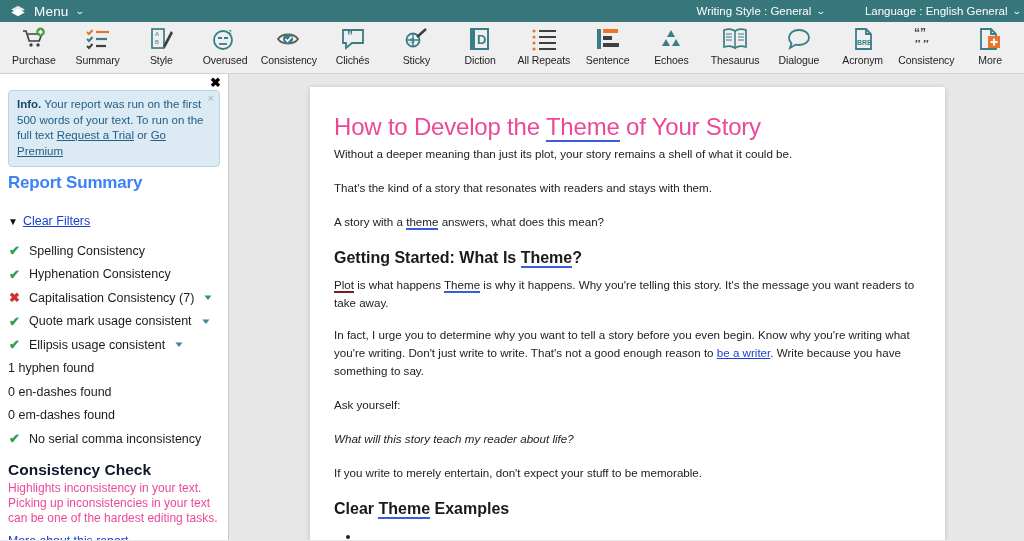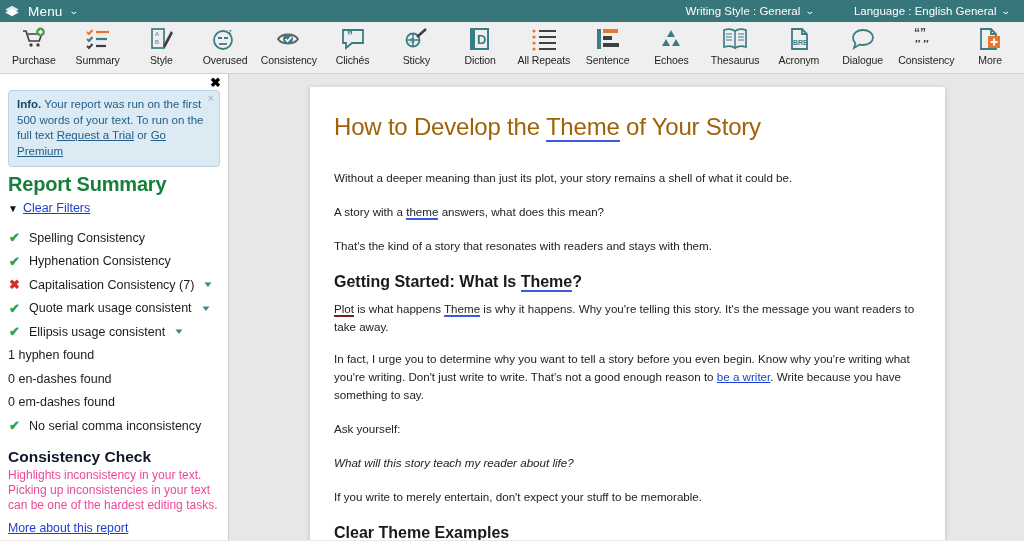--- a/index.html
+++ b/index.html
@@ -12,25 +12,25 @@
 
   
   .menubar {
     height: 22px; width: 100%;
     background: #37767b;
     display: flex; align-items: center;
     color: #ffffff;
     font-size: 13px;
     position: relative;
   }
-  .menu-left { display: flex; align-items: center; gap: 7px; padding-left: 3px; }
+  .menu-left { display: flex; align-items: center; gap: 7px; padding-left: 9px; }
   .logo-icon { width: 18px; height: 14px; display: block; }
   .menu-label { font-size: 13.5px; letter-spacing: .2px; }
   .caret { font-size: 9px; display: inline-block; transform: scaleX(1.35); }
-  .menu-right { margin-left: auto; display: flex; align-items: center; gap: 40px; padding-right: 14px; font-size: 11.5px; }
+  .menu-right { margin-left: auto; display: flex; align-items: center; gap: 40px; padding-right: 3px; font-size: 11.5px; }
   .menu-right > div { display: flex; align-items: center; gap: 6px; white-space: nowrap; }
 
   
   .toolbar {
     height: 52px; width: 100%;
     background: #efefef;
     border-bottom: 1px solid #d2d2d2;
     display: flex; align-items: flex-start;
     padding: 3px 2px 0 2px;
   }
@@ -68,22 +68,22 @@
     font-size: 11.5px; color: #22608a; line-height: 1.35;
     position: relative;
   }
   .infobox b { color: #16486a; }
   .infobox .x {
     position: absolute; right: 5px; top: 2px;
     font-size: 11px; color: #8fb6cc; cursor: pointer; line-height: 1;
   }
   .infobox a { color: #22608a; text-decoration: underline; }
   .h-report {
-    font-size: 20px; font-weight: bold; color: #15803d;
-    margin: 6px 0 5px 0; letter-spacing: -.2px;
+    font-size: 17px; font-weight: bold; color: #3b82f6;
+    margin: 6px 0 21px 0; letter-spacing: -.2px;
   }
   .clearfilters { display: flex; align-items: center; gap: 5px; margin-bottom: 11px; }
   .funnel { font-size: 10px; color: #111; }
   .clearfilters a { color: #1a3fd0; text-decoration: underline; font-size: 12.5px; text-align: center; }
 
   .items { display: flex; flex-direction: column; }
   .item {
     display: flex; align-items: center; gap: 8px;
     height: 23.5px; font-size: 12.5px; color: #1b1b1b;
   }
@@ -108,22 +108,22 @@
     position: relative; overflow: hidden;
   }
   .page {
     position: absolute; left: 81px; top: 13px;
     width: 635px; min-height: 520px;
     background: #ffffff;
     box-shadow: 0 1px 5px rgba(0,0,0,.18);
     padding: 26px 28px 20px 24px;
   }
   .doc-h1 {
-    font-size: 24px; font-weight: normal; color: #a16207;
-    letter-spacing: -.2px; margin-bottom: 28px;
+    font-size: 24px; font-weight: normal; color: #ec4899;
+    letter-spacing: -.2px; margin-bottom: 4px;
   }
   .doc-h2 {
     font-size: 16px; font-weight: bold; color: #1a1a1a;
     margin: 18px 0 9px 0;
   }
   .doc-p { font-size: 11.6px; color: #222; line-height: 1.55; margin-bottom: 16px; }
   .doc-p.tight { margin-bottom: 14px; }
   .doc-p.em { font-style: italic; }
   .hl-blue { border-bottom: 2px solid #3b5bdb; }
   .hl-red  { border-bottom: 2px solid #7f1d1d; }
@@ -284,34 +284,34 @@
           <path d="M13 4C9 1 5 2 2 3v17c3-1 7-2 11 1 4-3 8-2 11-1V3c-3-1-7-2-11 1z" fill="none" stroke="#3b7d86" stroke-width="1.7"></path>
           <path d="M13 4v18" stroke="#3b7d86" stroke-width="1.5"></path>
           <path d="M4 7h6M4 10h6M4 13h6M16 7h6M16 10h6M16 13h6" stroke="#3b7d86" stroke-width="1"></path>
         </svg>
       </div>
       <div class="lbl">Thesaurus</div>
     </div>
     <div class="tool">
       <div class="ic">
         <svg width="26" height="24" viewBox="0 0 26 24">
+          <path d="M13 3c6 0 10 3.5 10 7.5S19 18 13 18c-1.2 0-2.4-.2-3.4-.4L4 21l1.5-4.6C3.9 15 3 12.9 3 10.5 3 6.5 7 3 13 3z" fill="none" stroke="#3b7d86" stroke-width="1.8"></path>
+        </svg>
+      </div>
+      <div class="lbl">Dialogue</div>
+    </div>
+    <div class="tool">
+      <div class="ic">
+        <svg width="26" height="24" viewBox="0 0 26 24">
           <path d="M6 2h10l5 5v15H6z" fill="none" stroke="#3b7d86" stroke-width="1.8"></path>
           <path d="M16 2v5h5" fill="none" stroke="#3b7d86" stroke-width="1.8"></path>
           <text x="7" y="18" font-size="7" font-weight="bold" fill="#3b7d86" font-family="sans-serif">BRB</text>
         </svg>
       </div>
       <div class="lbl">Acronym</div>
-    </div>
-    <div class="tool">
-      <div class="ic">
-        <svg width="26" height="24" viewBox="0 0 26 24">
-          <path d="M13 3c6 0 10 3.5 10 7.5S19 18 13 18c-1.2 0-2.4-.2-3.4-.4L4 21l1.5-4.6C3.9 15 3 12.9 3 10.5 3 6.5 7 3 13 3z" fill="none" stroke="#3b7d86" stroke-width="1.8"></path>
-        </svg>
-      </div>
-      <div class="lbl">Dialogue</div>
     </div>
     <div class="tool">
       <div class="ic">
         <svg width="26" height="24" viewBox="0 0 26 24">
           <text x="1" y="10" font-size="12" font-weight="bold" fill="#3f3f3f" font-family="sans-serif">“”</text>
           <text x="2" y="21" font-size="11" font-weight="bold" fill="#3f3f3f" font-family="sans-serif">′′ ′′</text>
         </svg>
       </div>
       <div class="lbl">Consistency</div>
     </div>
@@ -389,23 +389,23 @@
     <a href="#" class="more-link">More about this report</a>
   </div>
 
   <div class="main">
     <div class="page">
 
       <h1 class="doc-h1"><span>How to Develop the </span><span class="hl-blue">Theme</span><span> of Your Story</span></h1>
 
       <p class="doc-p">Without a deeper meaning than just its plot, your story remains a shell of what it could be.</p>
 
+      <p class="doc-p">That's the kind of a story that resonates with readers and stays with them.</p>
+
       <p class="doc-p"><span>A story with a </span><span class="hl-blue">theme</span><span> answers, what does this mean?</span></p>
-
-      <p class="doc-p">That's the kind of a story that resonates with readers and stays with them.</p>
 
       <h2 class="doc-h2"><span>Getting Started: What Is </span><span class="hl-blue">Theme</span><span>?</span></h2>
 
       <p class="doc-p tight"><span class="hl-red">Plot</span><span> is what happens </span><span class="hl-blue">Theme</span><span> is why it happens. Why you're telling this story. It's the message you want readers to take away.</span></p>
 
       <p class="doc-p"><span>In fact, I urge you to determine why you want to tell a story before you even begin. Know why you're writing what you're writing. Don't just write to write. That's not a good enough reason to </span><a href="#" class="link-blue">be a writer</a><span>. Write because you have something to say.</span></p>
 
       <p class="doc-p">Ask yourself:</p>
 
       <p class="doc-p em">What will this story teach my reader about life?</p>

